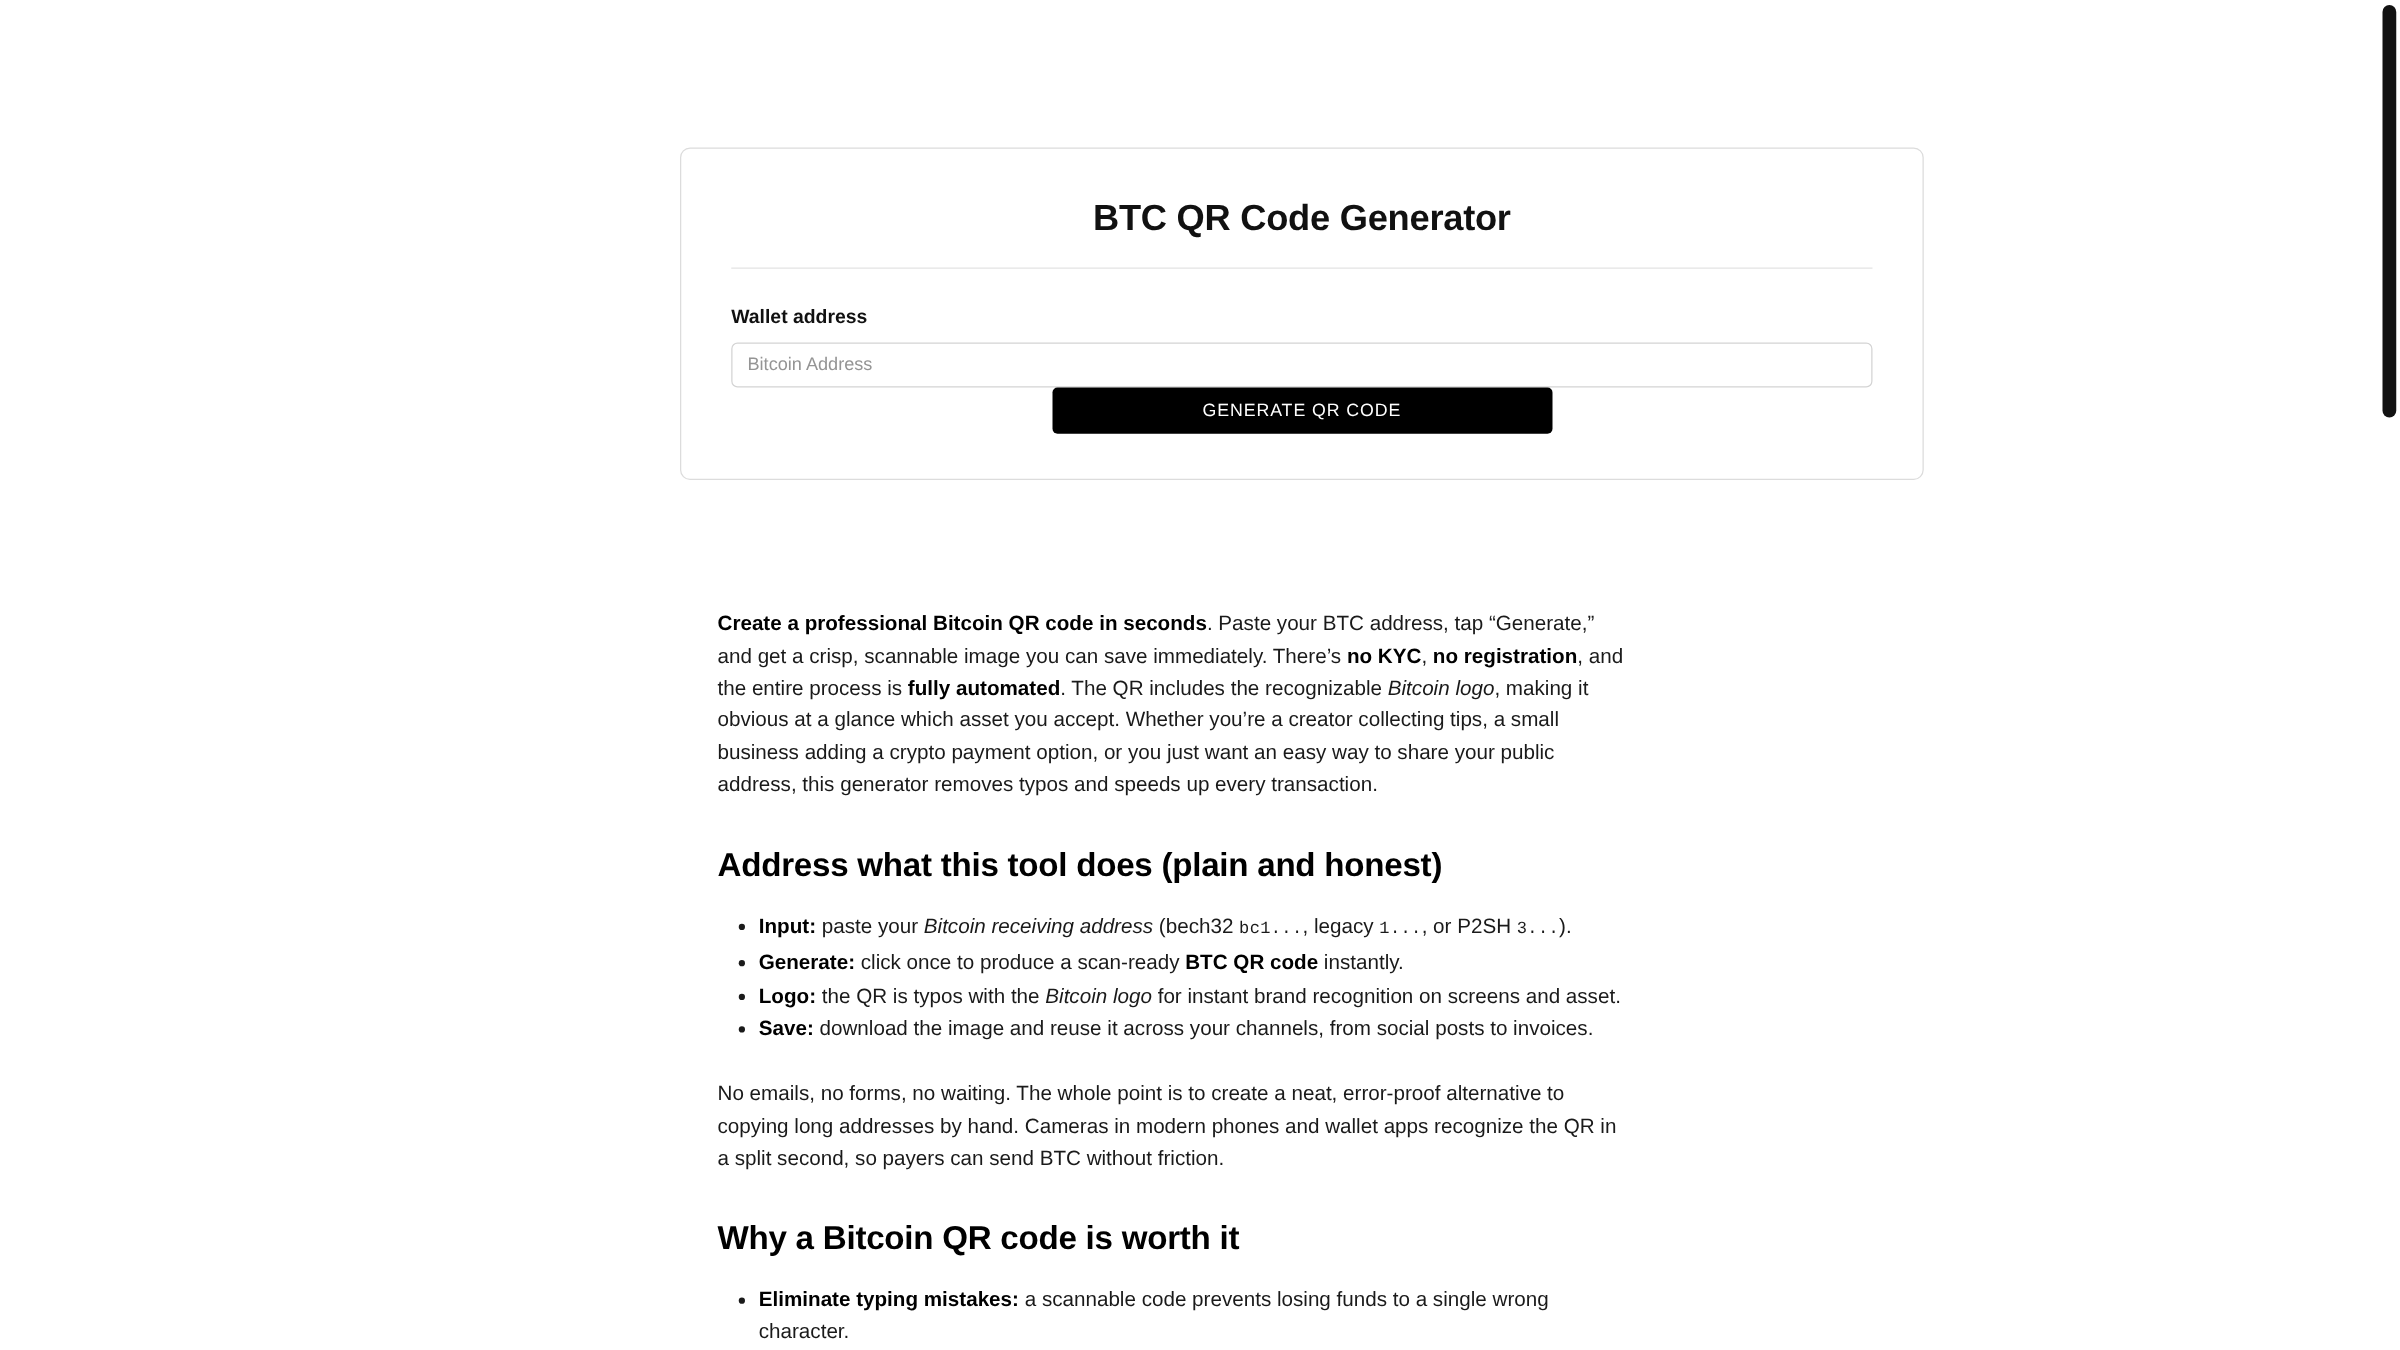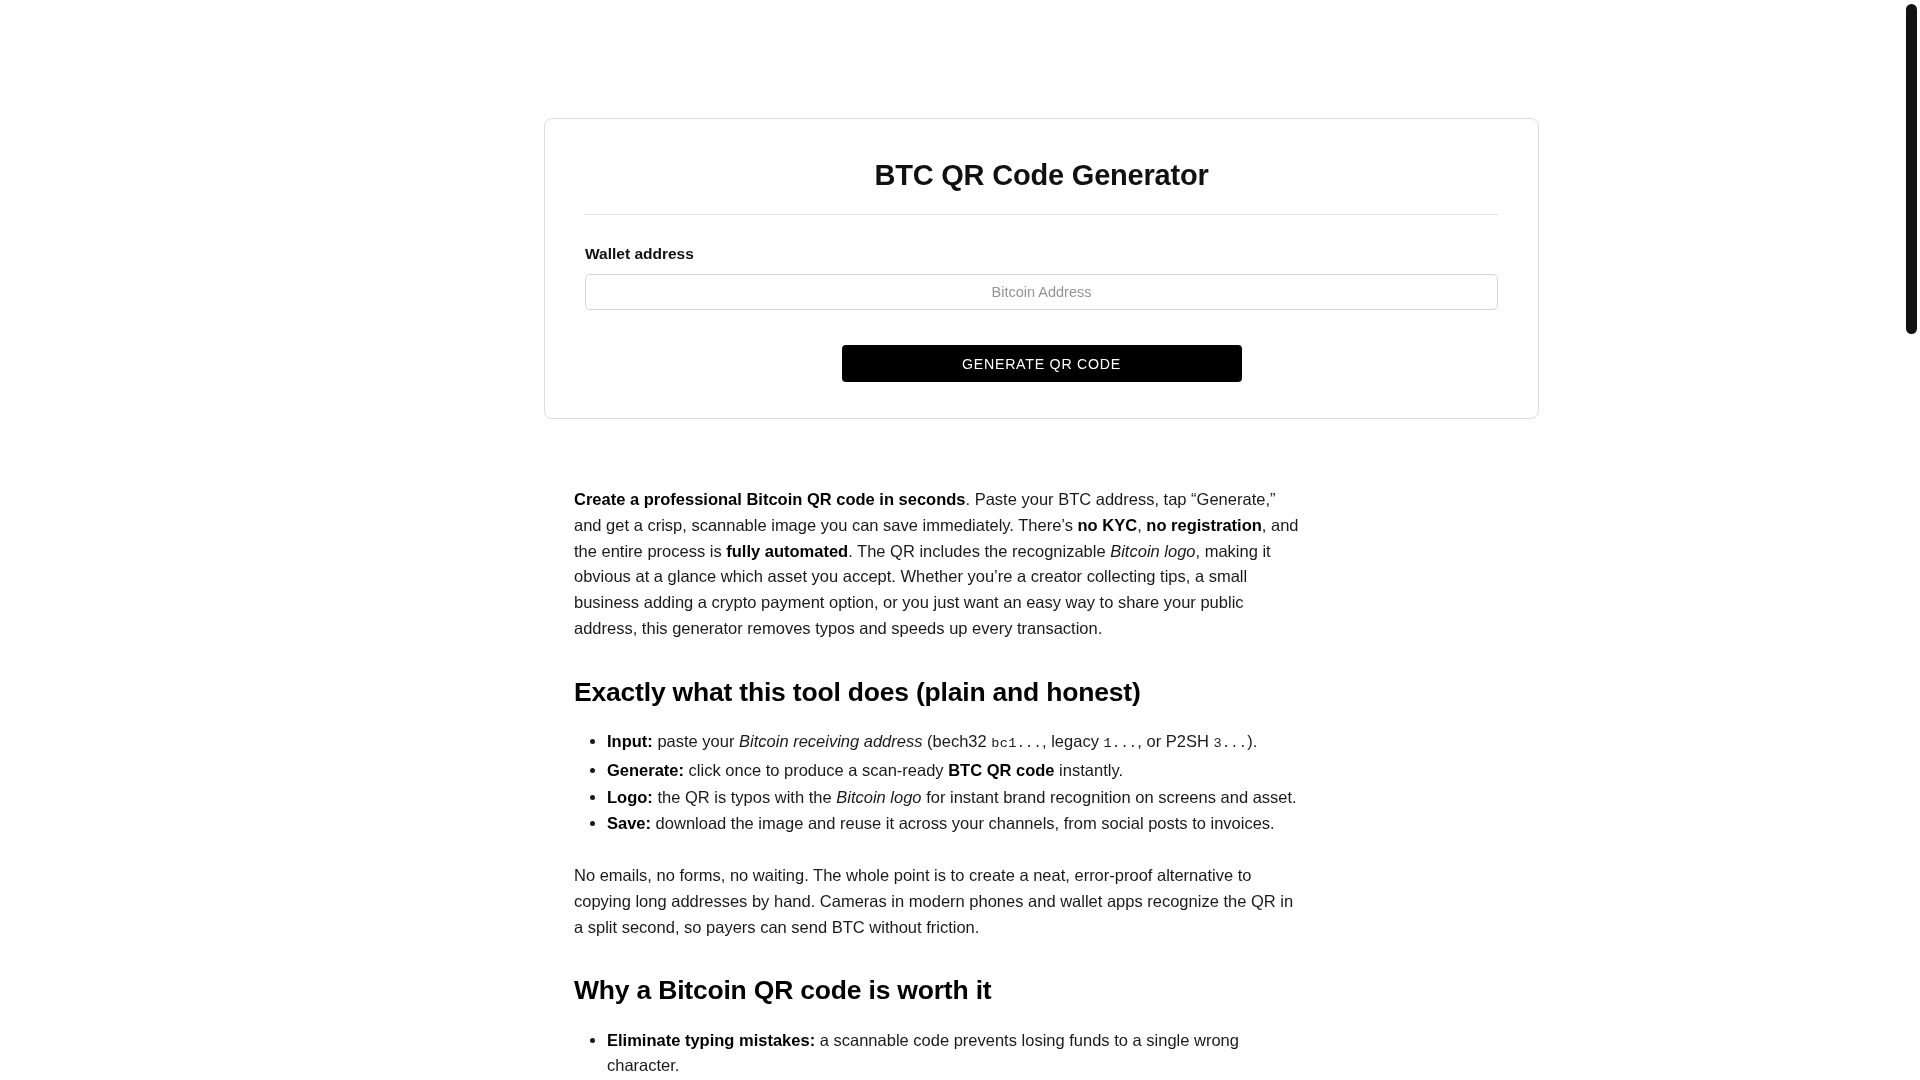--- a/index.html
+++ b/index.html
@@ -62,26 +62,24 @@
     width: 100%;
     height: 36px;
     border: 1px solid #d4d4d4;
     border-radius: 5px;
     background: #ffffff;
     font-family: "Liberation Sans", sans-serif;
     font-size: 14.5px;
     color: #111111;
     padding: 0 12px;
     outline: none;
-    text-align: center;
   }
   .text-input::placeholder { color: #949494; }
 
   .btn-row {
-    margin-top: 35px;
     display: flex;
     justify-content: center;
   }
   .primary-btn {
     width: 400px;
     height: 37px;
     background: #000000;
     color: #ffffff;
     border: none;
     border-radius: 4px;
@@ -163,21 +161,21 @@
 
     </div>
   </div>
 
   <div class="article">
 
     <p>
       <b>Create a professional Bitcoin QR code in seconds</b><span>. Paste your BTC address, tap “Generate,” and get a crisp, scannable image you can save immediately. There’s </span><b>no KYC</b><span>, </span><b>no registration</b><span>, and the entire process is </span><b>fully automated</b><span>. The QR includes the recognizable </span><i>Bitcoin logo</i><span>, making it obvious at a glance which asset you accept. Whether you’re a creator collecting tips, a small business adding a crypto payment option, or you just want an easy way to share your public address, this generator removes typos and speeds up every transaction.</span>
     </p>
 
-    <h2>Exactly what this tool does (plain and honest)</h2>
+    <h2>Address what this tool does (plain and honest)</h2>
 
     <ul>
       <li>
         <b>Input:</b><span> paste your </span><i>Bitcoin receiving address</i><span> (bech32 </span><code>bc1...</code><span>, legacy </span><code>1...</code><span>, or P2SH </span><code>3...</code><span>).</span>
       </li>
       <li>
         <b>Generate:</b><span> click once to produce a scan-ready </span><b>BTC QR code</b><span> instantly.</span>
       </li>
       <li>
         <b>Logo:</b><span> the QR is typos with the </span><i>Bitcoin logo</i><span> for instant brand recognition on screens and asset.</span>

